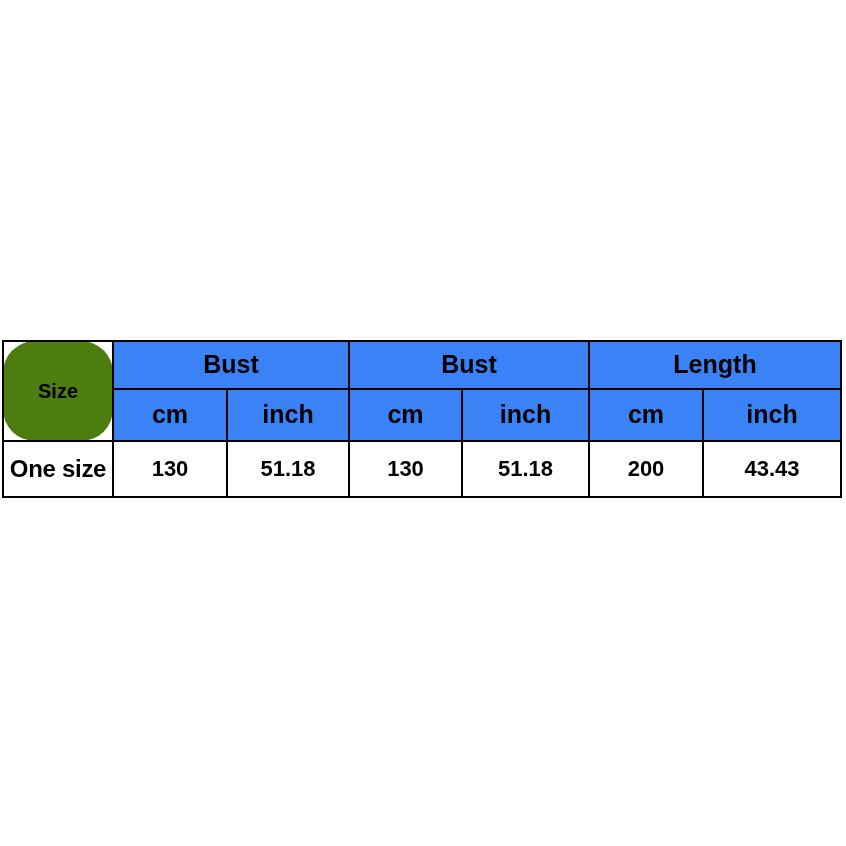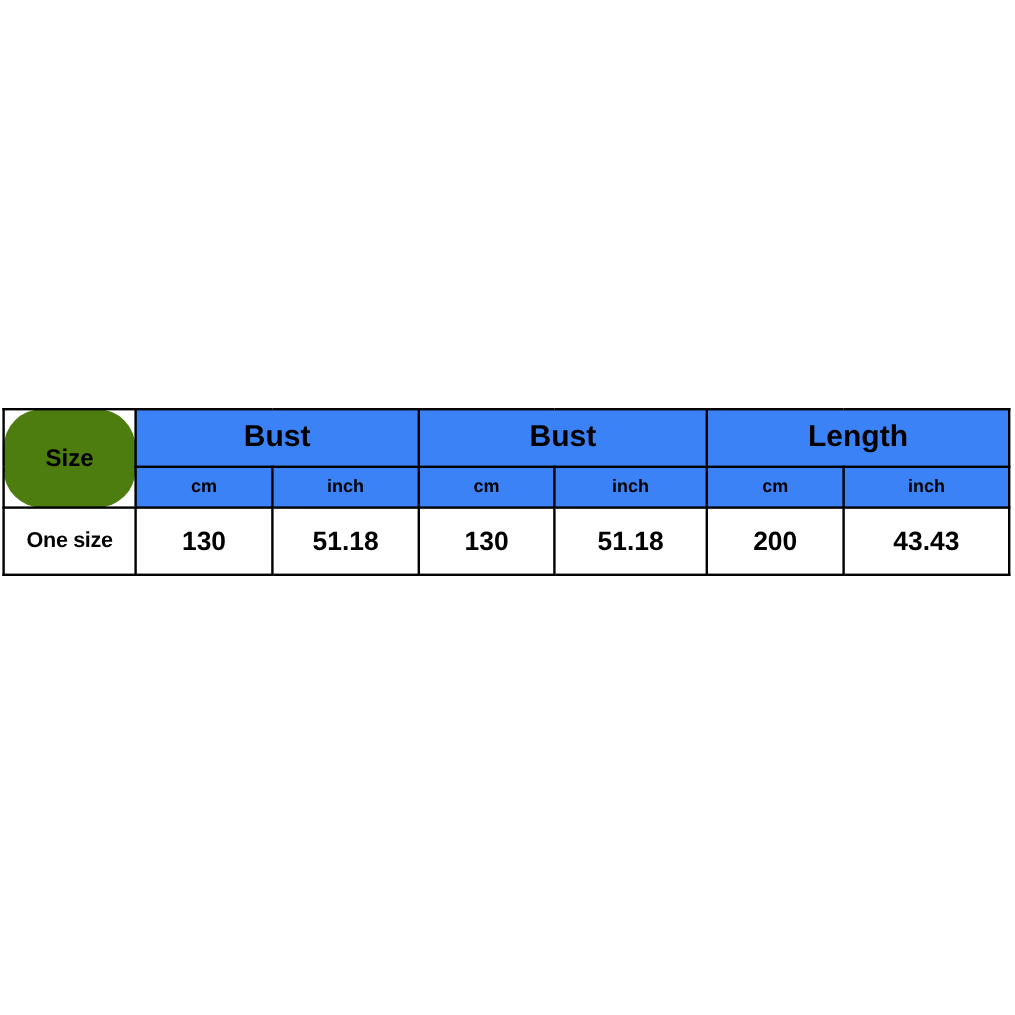--- a/index.html
+++ b/index.html
@@ -55,40 +55,40 @@
   }
 
   
   .group-hdr {
     height: 48px;
     font-size: 25px;
   }
 
   
   .unit-hdr {
-    height: 34px;
-    font-size: 15px;
+    height: 52px;
+    font-size: 25px;
   }
 
   
   .size-hdr {
     background: #4d7c0f;
     font-size: 20px;
     border-radius: 32px;
   }
 
   
   .data-row td {
     background: #ffffff;
     height: 54px;
     font-size: 22px;
   }
 
   .data-row td.rowlabel {
-    font-size: 18px;
+    font-size: 24px;
     letter-spacing: -0.3px;
   }
 
   
   col.c-size   { width: 110px; }
   col.c-bust-cm    { width: 114px; }
   col.c-bust-inch  { width: 122px; }
   col.c-waist-cm   { width: 113px; }
   col.c-waist-inch { width: 127px; }
   col.c-length-cm  { width: 114px; }

